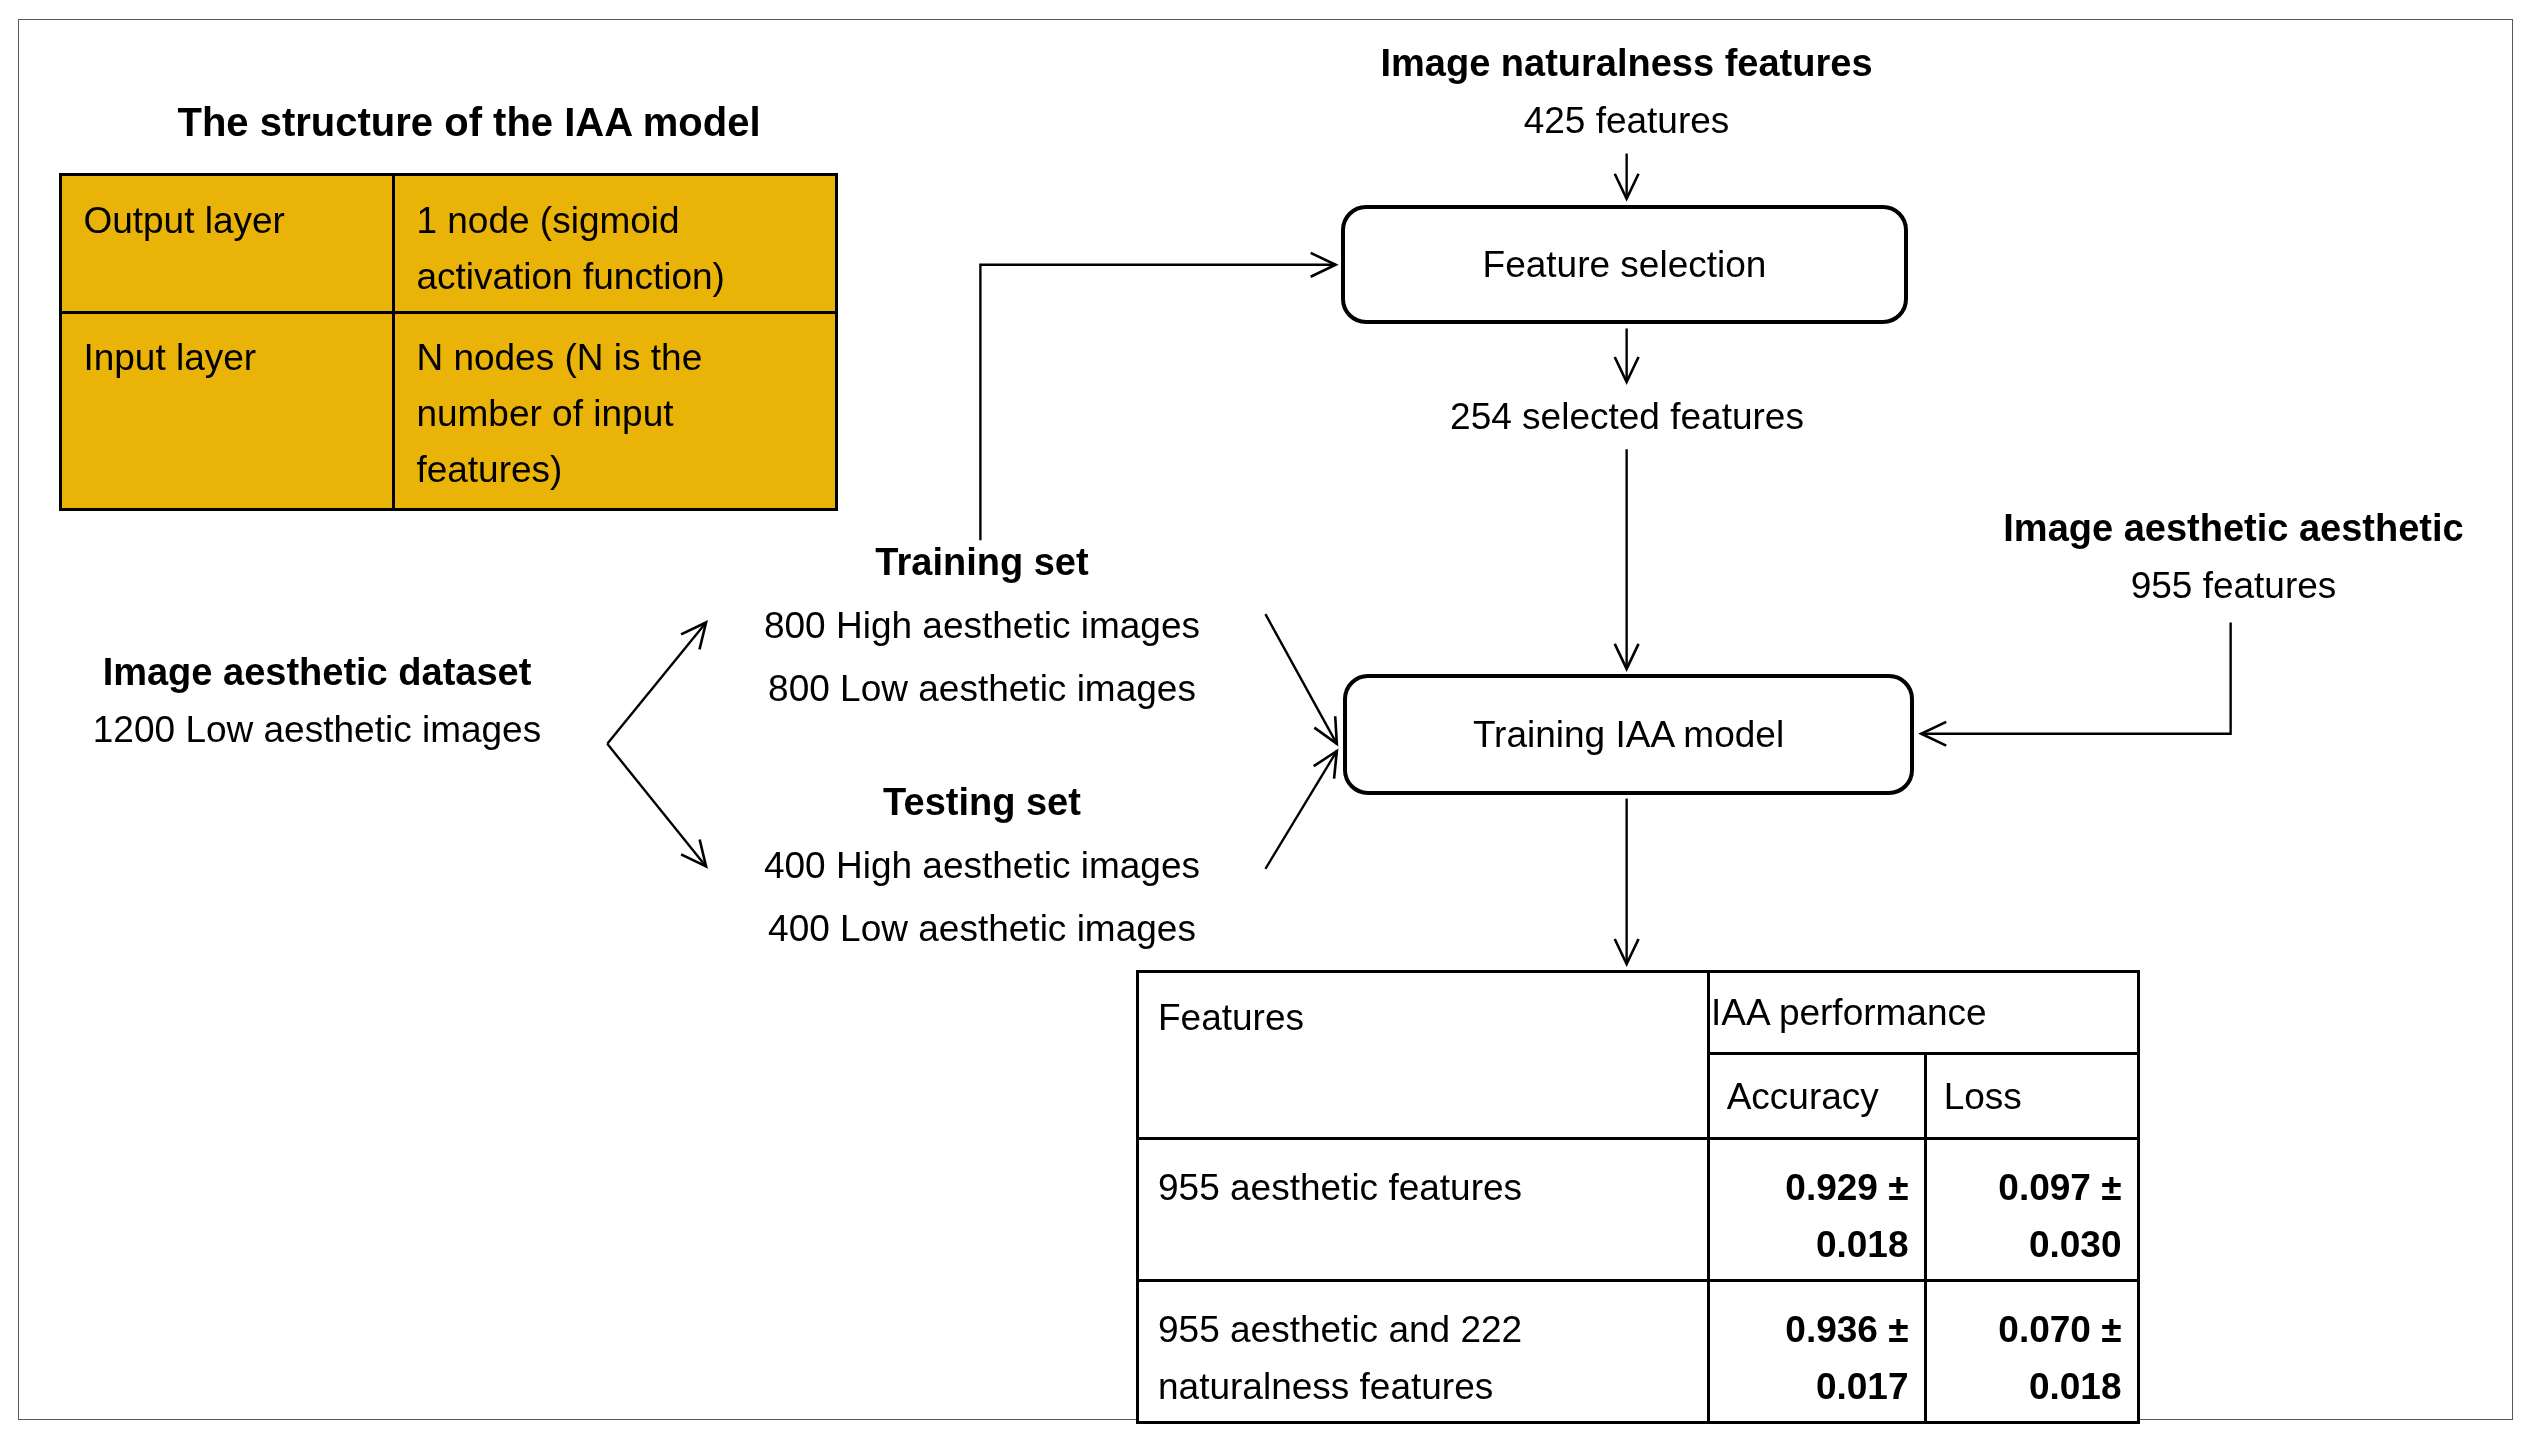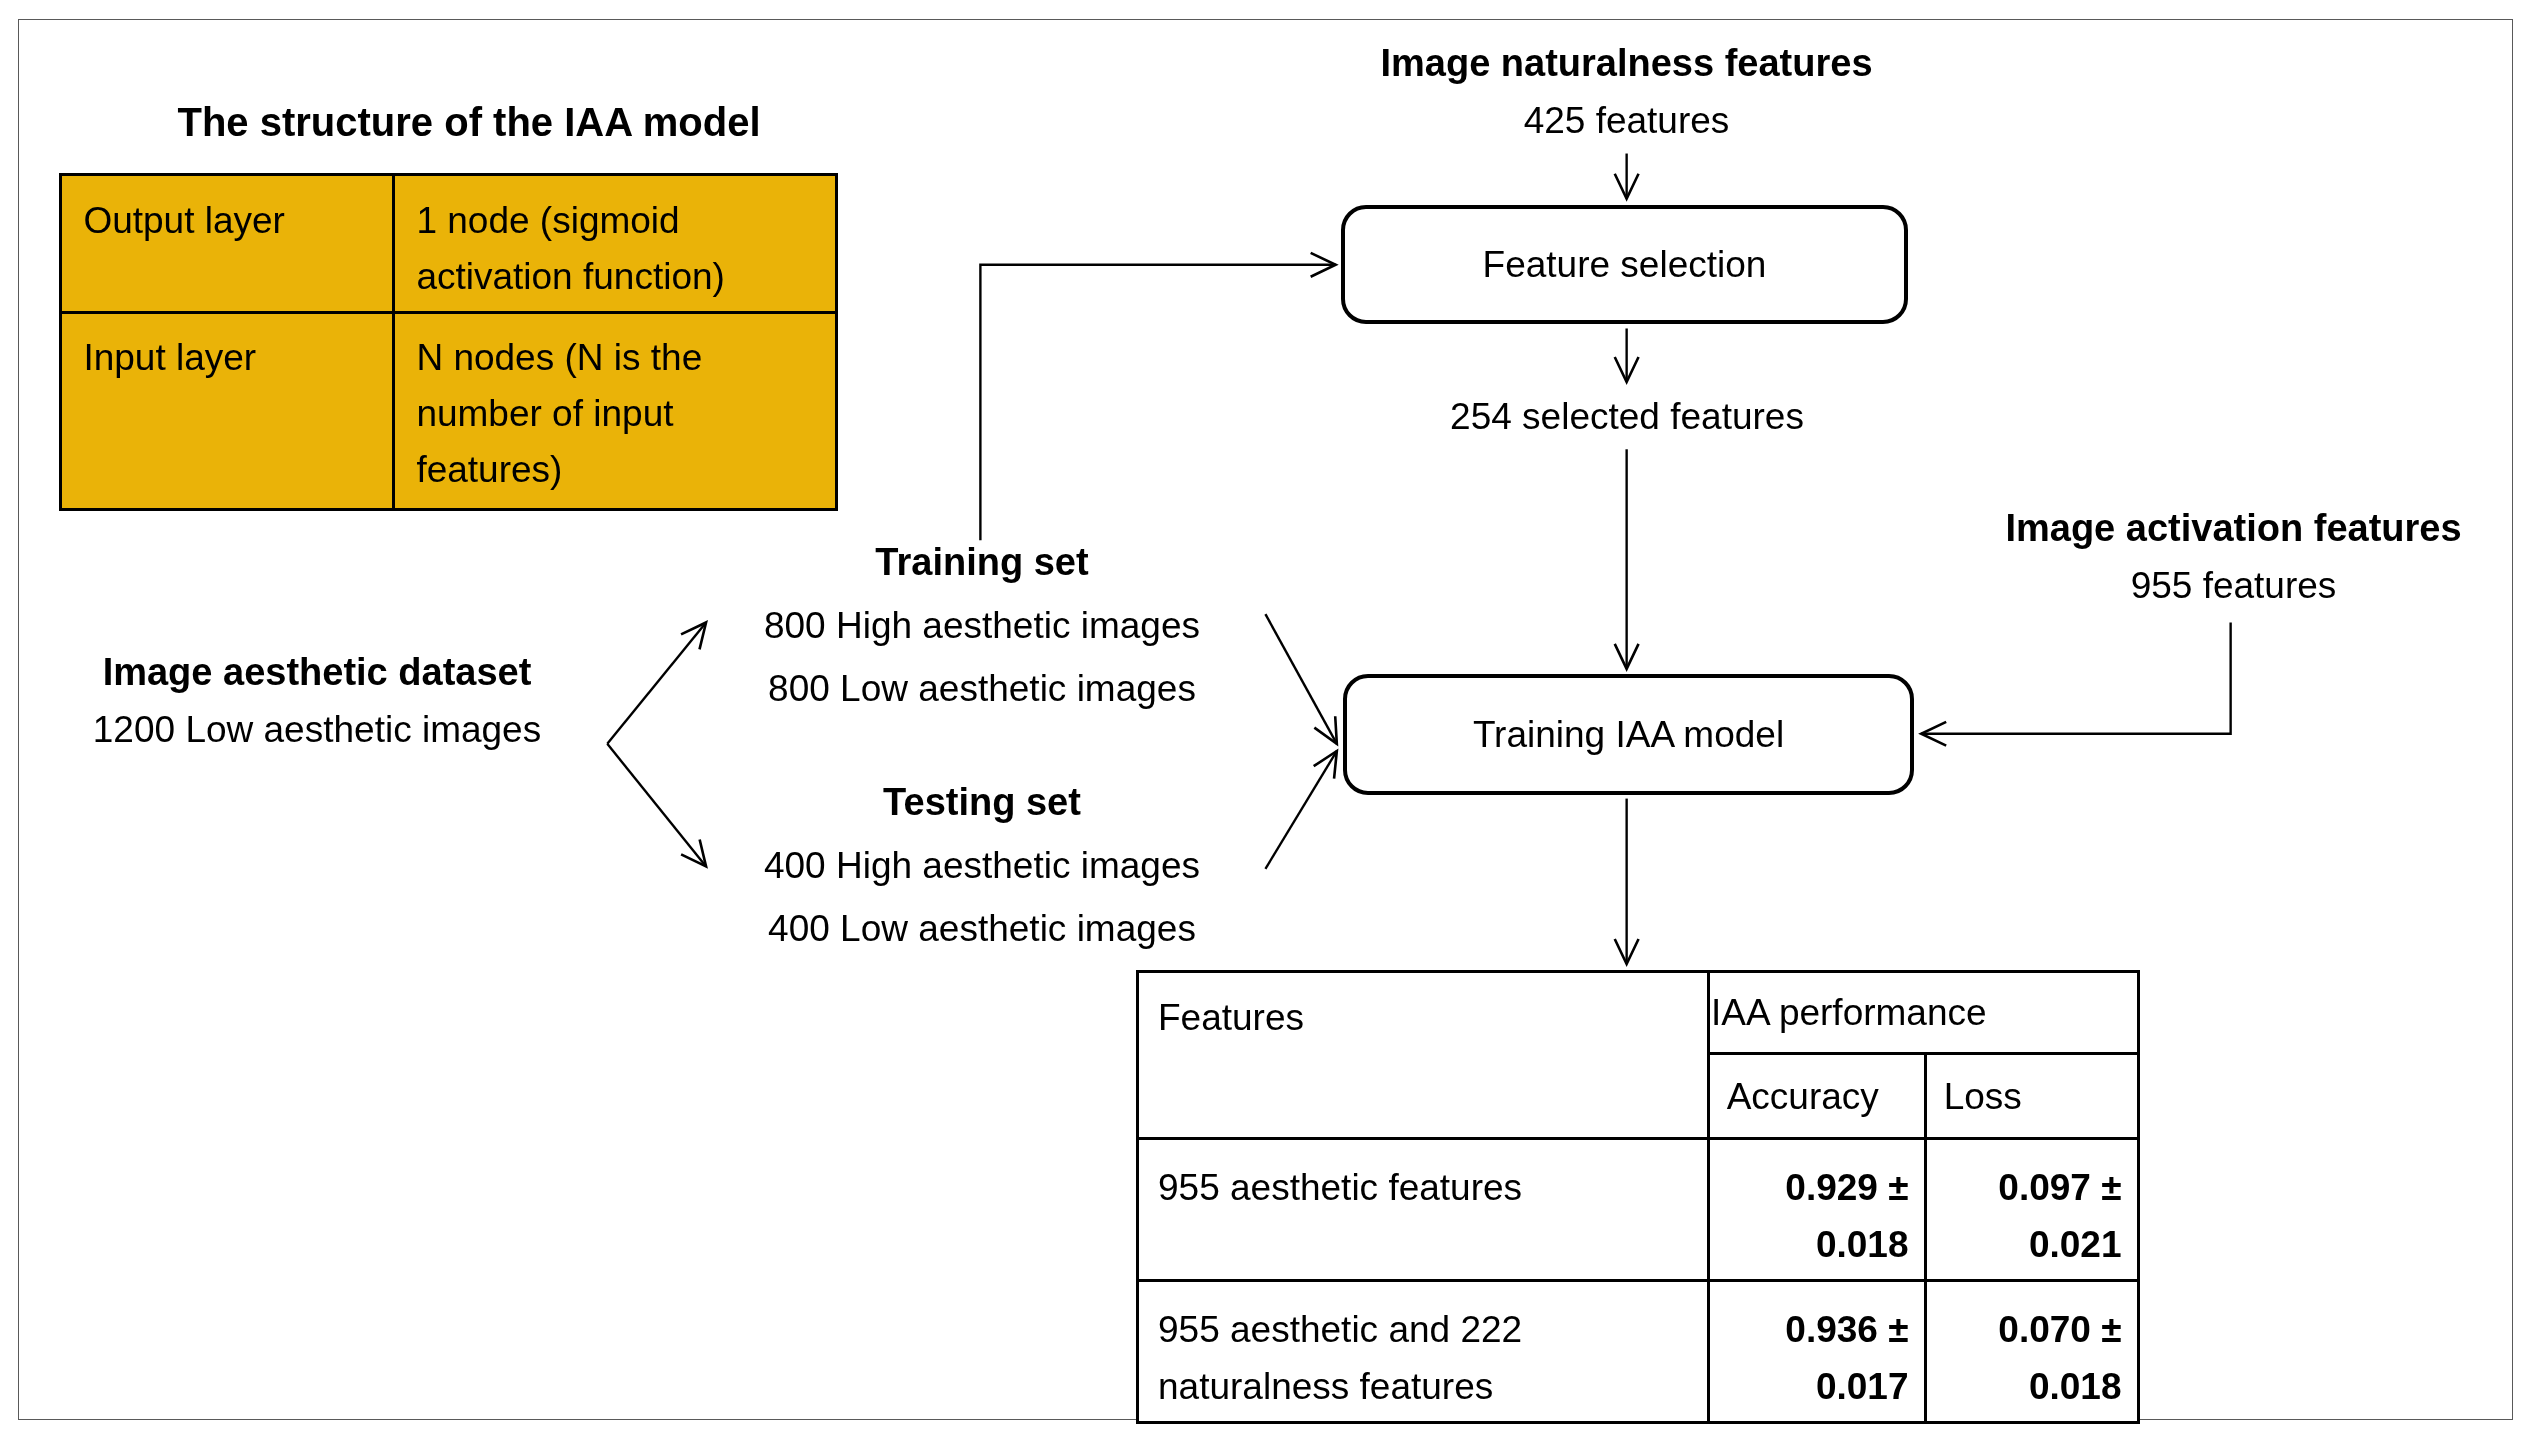--- a/index.html
+++ b/index.html
@@ -192,21 +192,21 @@
 
   <div class="flow-box" id="feature-selection-box">
     <span>Feature selection</span>
   </div>
 
   <div class="label-block" style="left:1359px; top:388px; width:536px;">
     <span class="label-line">254 selected features</span>
   </div>
 
   <div class="label-block" style="left:1936px; top:500px; width:595px;">
-    <span class="label-line label-title">Image activation features</span>
+    <span class="label-line label-title">Image aesthetic aesthetic</span>
     <span class="label-line">955 features</span>
   </div>
 
   <div class="label-block" style="left:49px; top:644px; width:536px;">
     <span class="label-line label-title">Image aesthetic dataset</span>
     <span class="label-line">1200 Low aesthetic images</span>
   </div>
 
   <div class="label-block" style="left:714px; top:531px; width:536px; line-height:63px;">
     <span class="label-line label-title">Training set</span>
@@ -235,21 +235,21 @@
       <td class="cell-features-hdr" rowspan="2">Features</td>
       <td class="cell-perf-hdr" colspan="2">IAA performance</td>
     </tr>
     <tr>
       <td class="cell-sub-hdr">Accuracy</td>
       <td class="cell-sub-hdr">Loss</td>
     </tr>
     <tr class="body-r1">
       <td class="cell-row-name">955 aesthetic features</td>
       <td class="cell-row-val">0.929 ± 0.018</td>
-      <td class="cell-row-val">0.097 ± 0.021</td>
+      <td class="cell-row-val">0.097 ± 0.030</td>
     </tr>
     <tr class="body-r2">
       <td class="cell-row-name">955 aesthetic and 222 naturalness features</td>
       <td class="cell-row-val">0.936 ± 0.017</td>
       <td class="cell-row-val">0.070 ± 0.018</td>
     </tr>
   </tbody>
     </table>
 
 </div>

